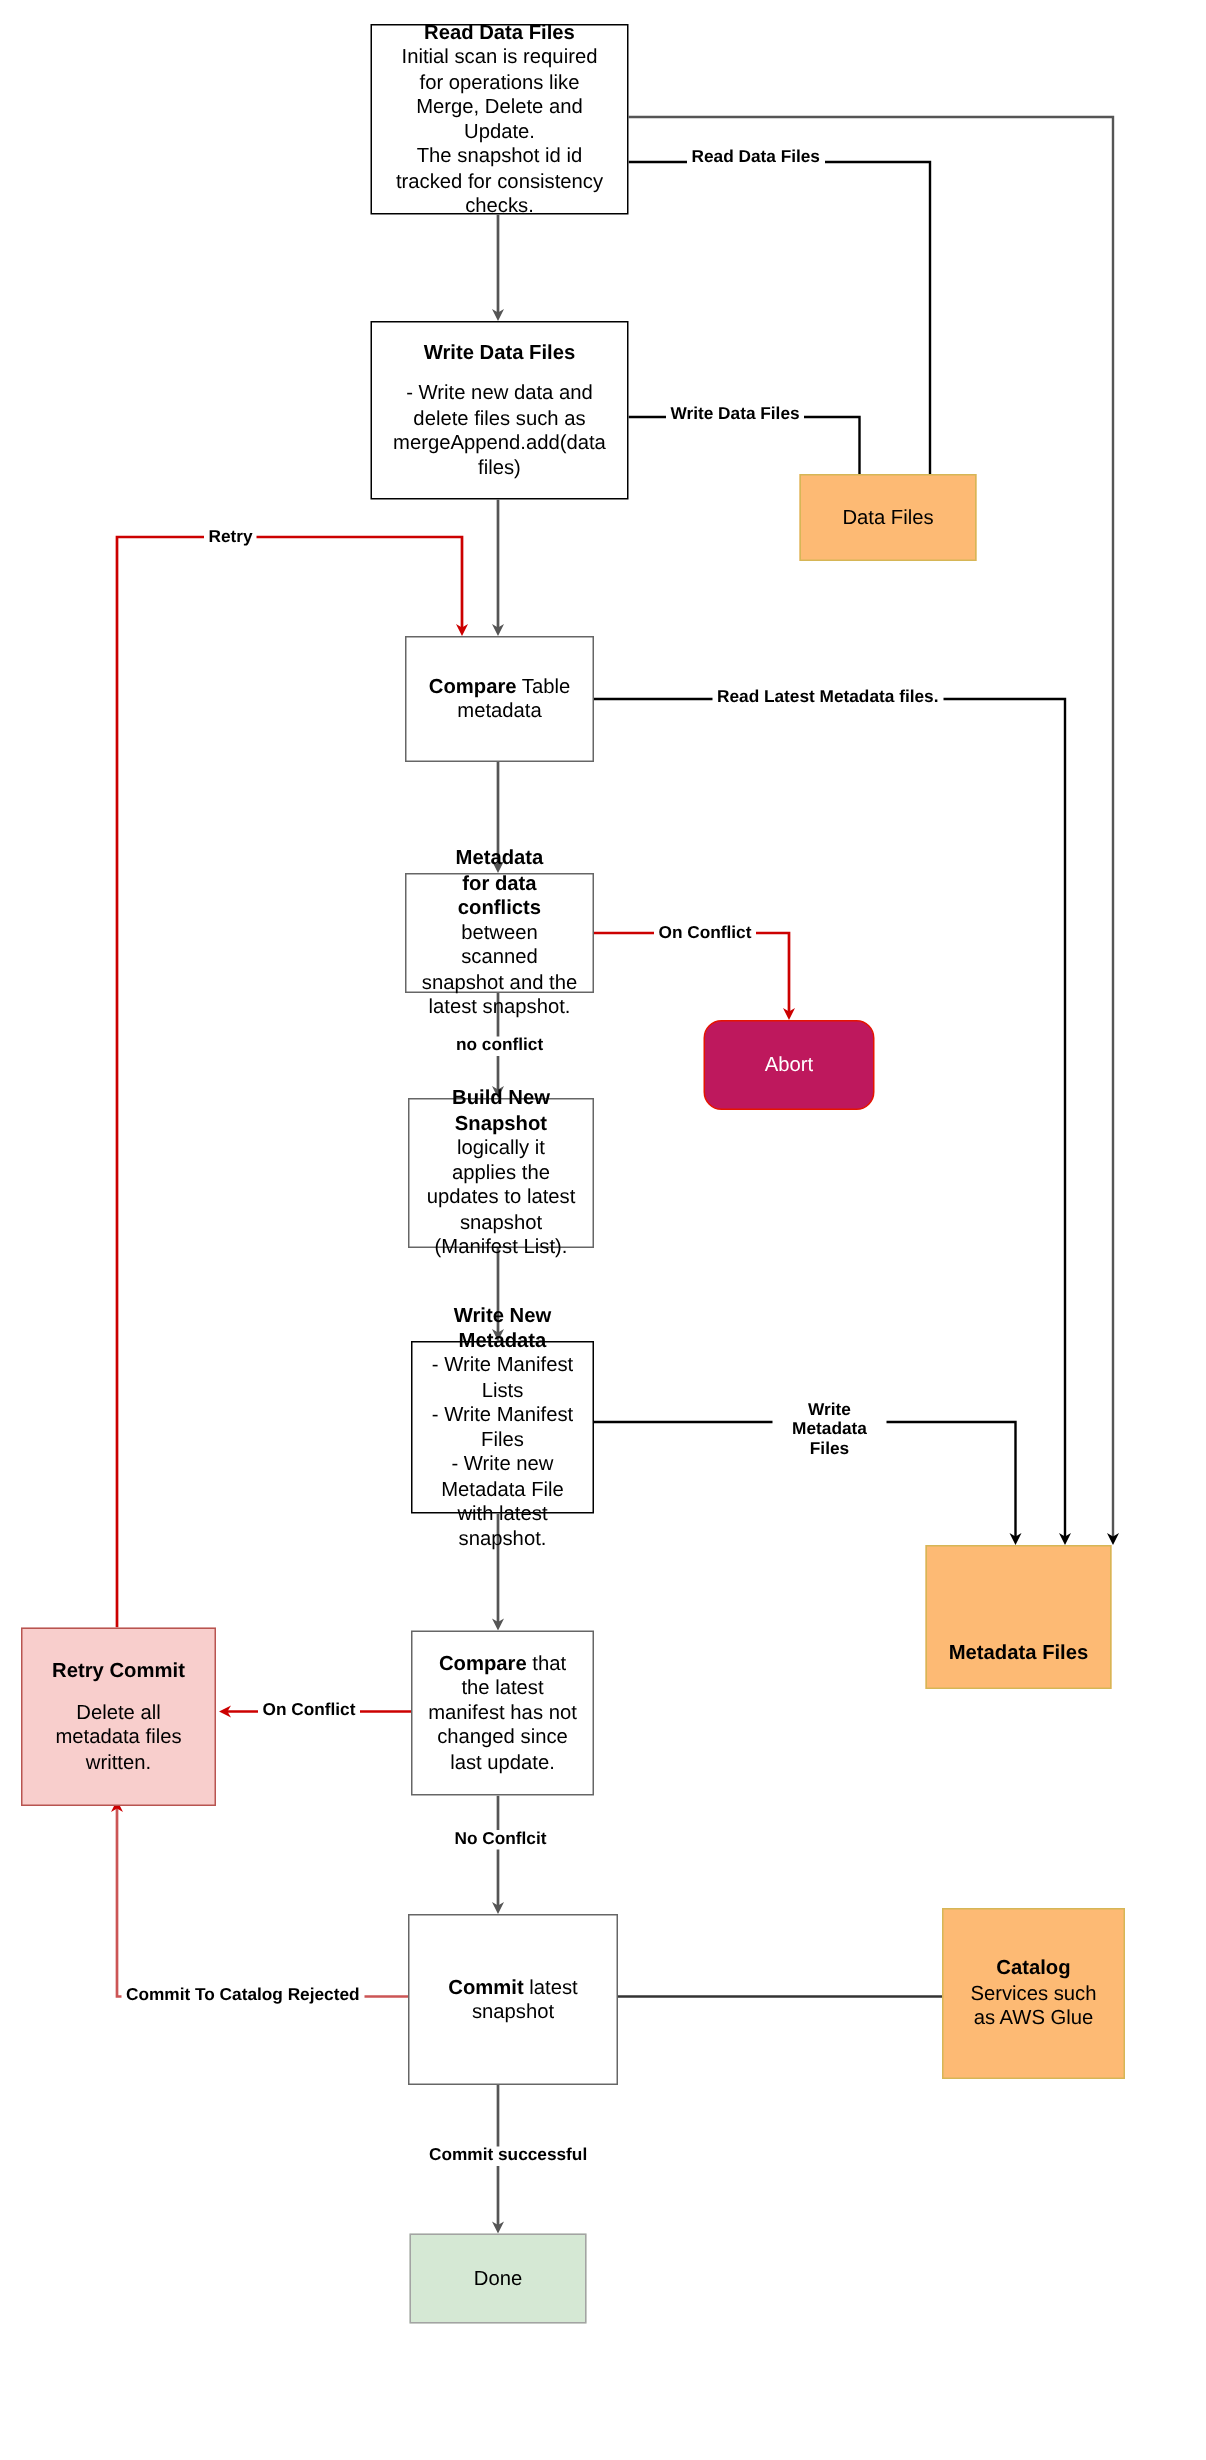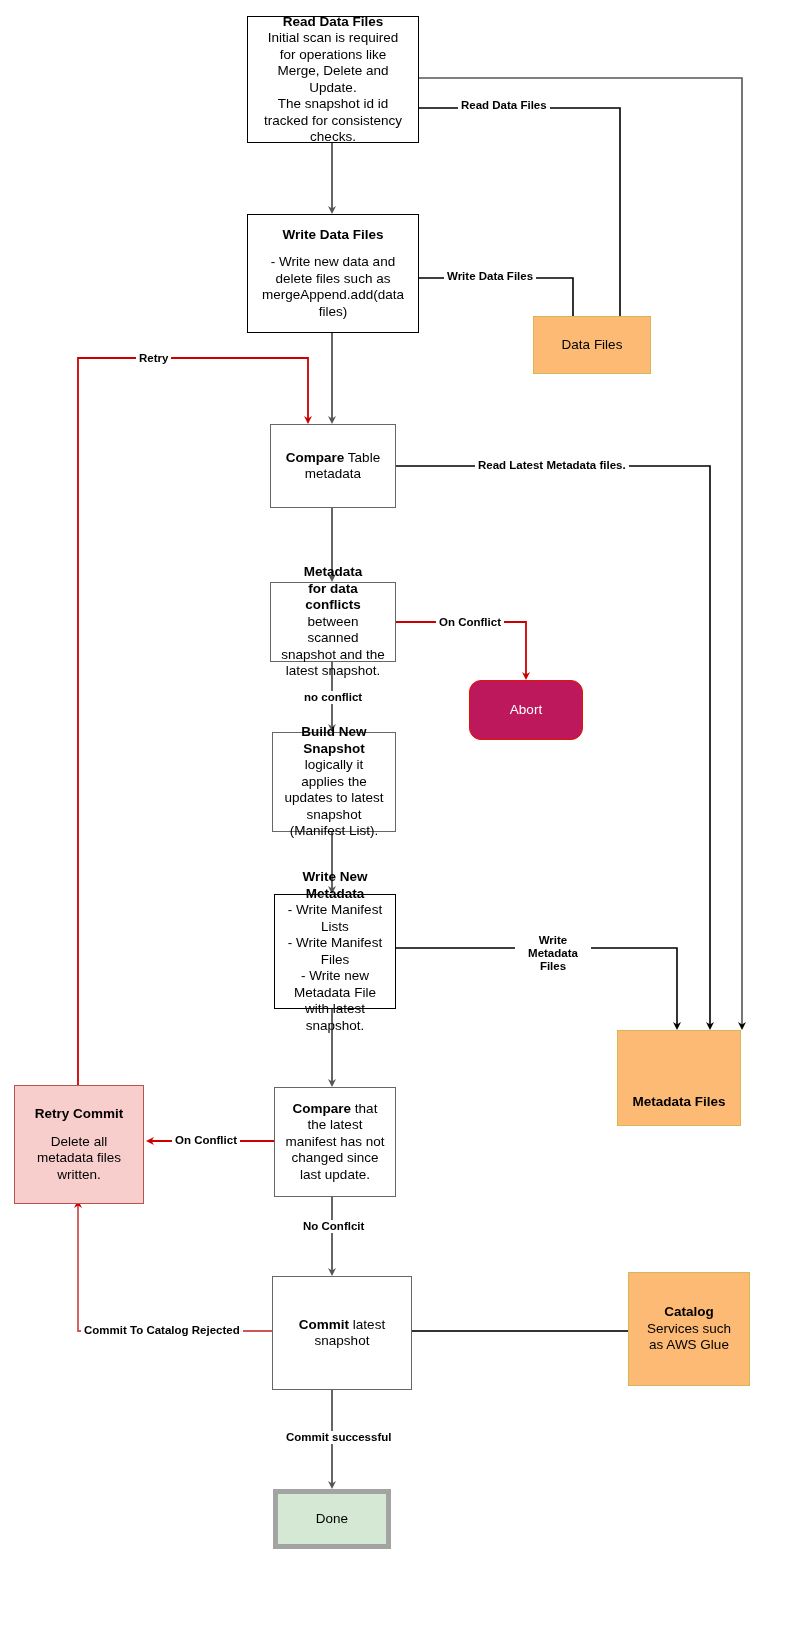--- a/index.html
+++ b/index.html
@@ -53,21 +53,21 @@
   .spacer { height: 11px; }
 
   .node.store {
     background: #fdba74;
     border: 1px solid #d6b656;
     align-items: center;
     justify-content: center;
   }
   .node.done {
     background: #d5e8d4;
-    border: 5px solid #a3a3a3;
+    border: 1px solid #a3a3a3;
     align-items: center;
     justify-content: center;
   }
   .node.abort {
     background: #be185d;
     border: 1px solid #e51400;
     border-radius: 12px;
     color: #ffffff;
     align-items: center;
     justify-content: center;

